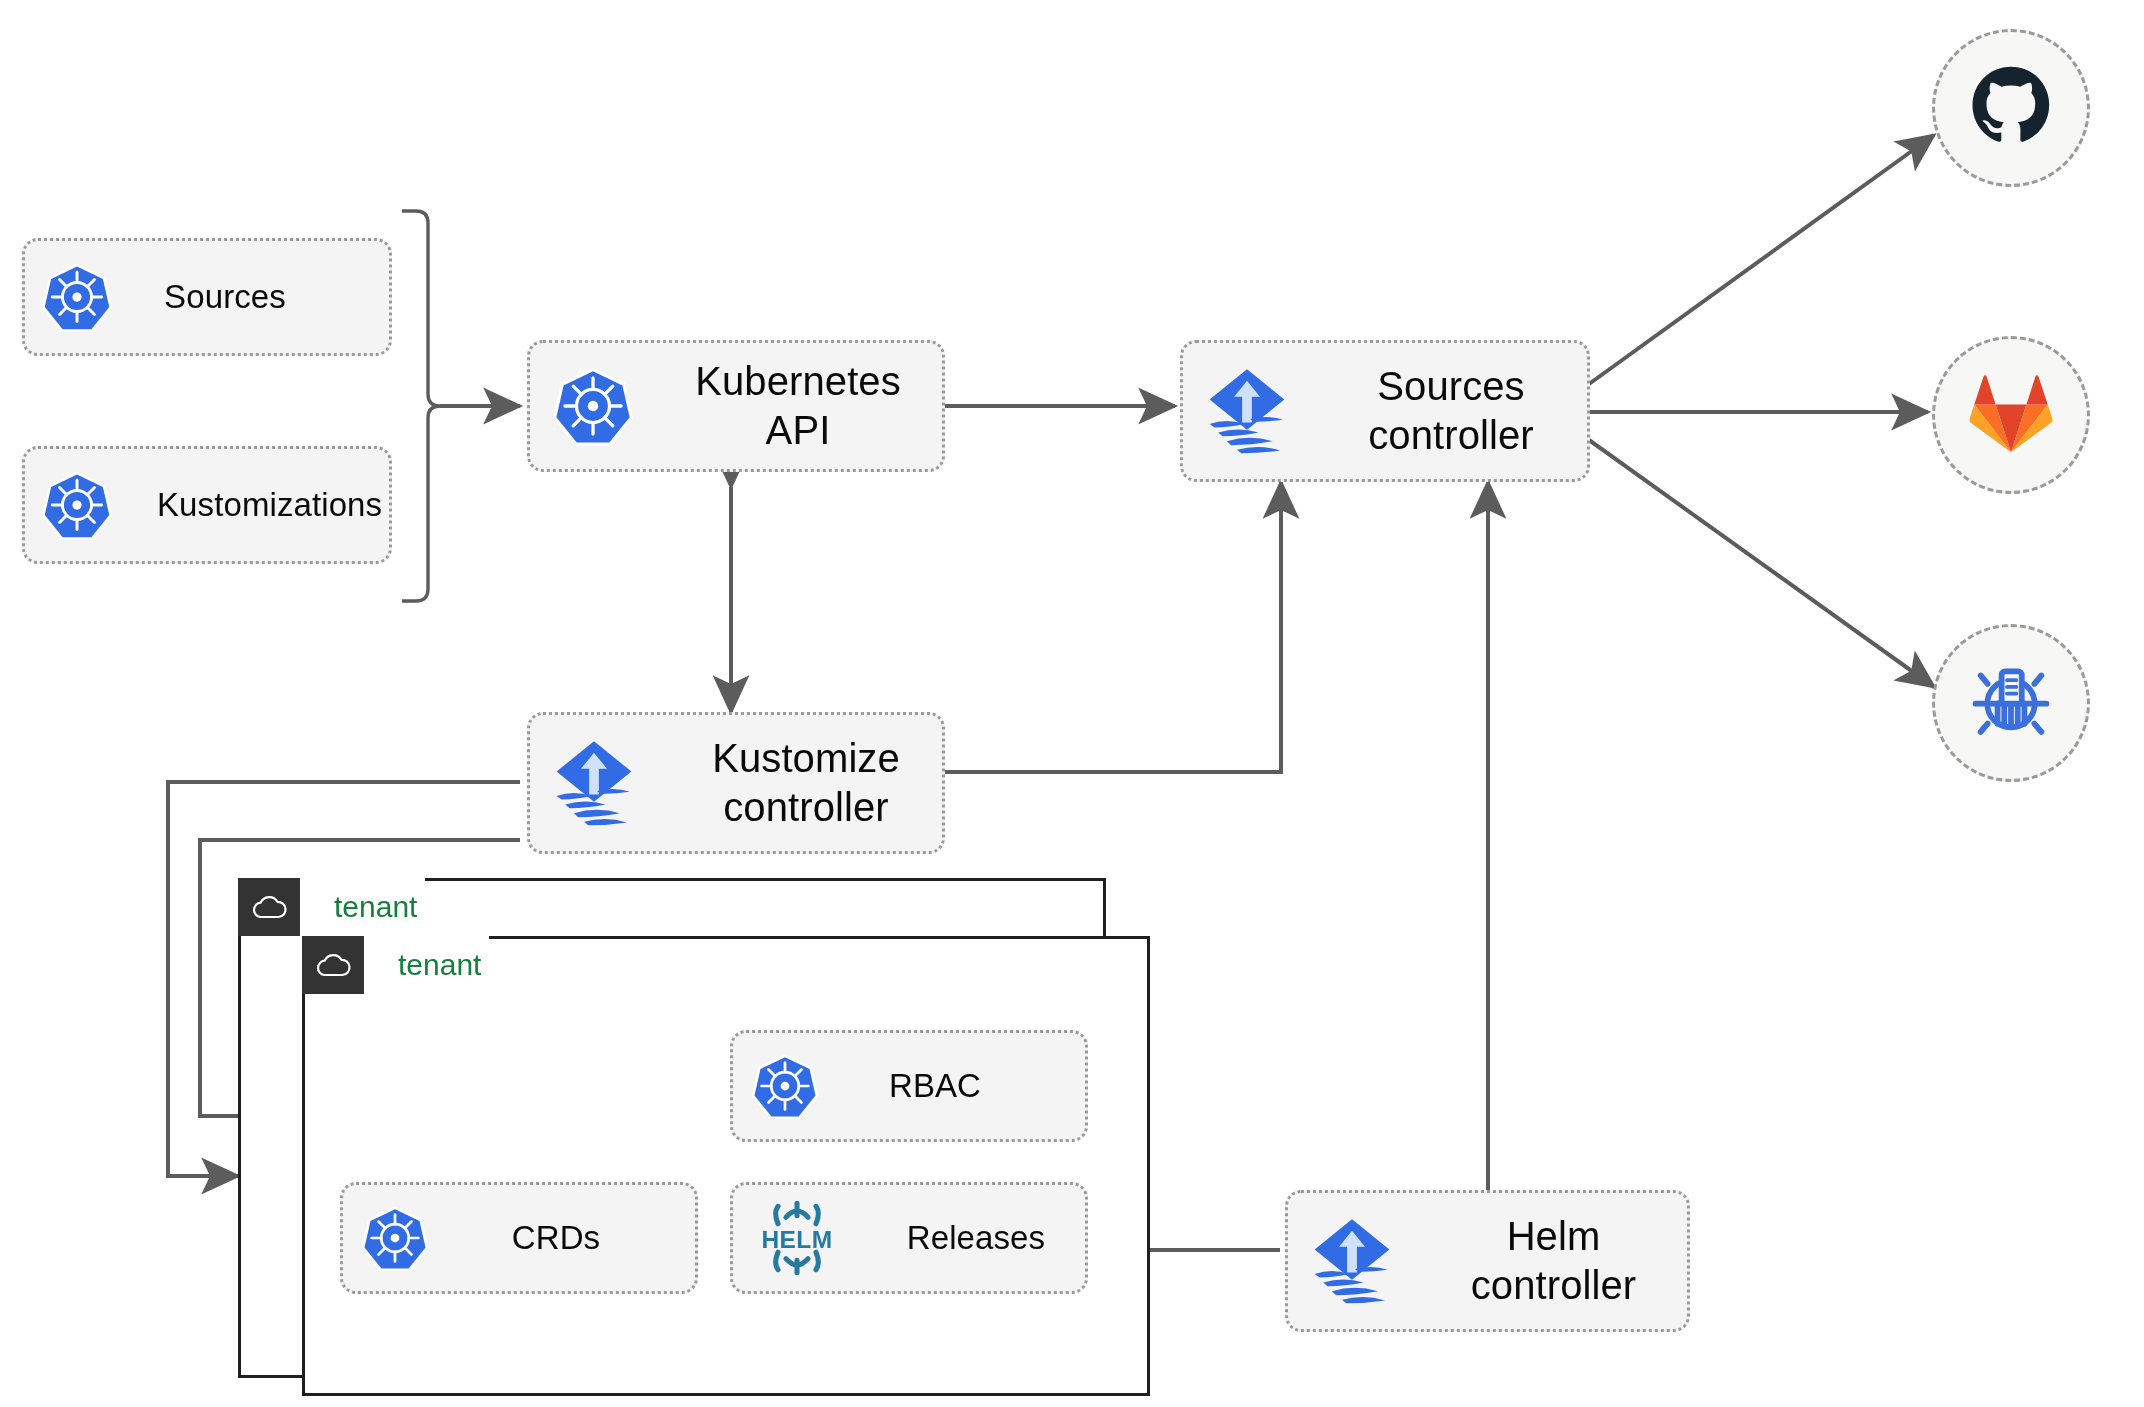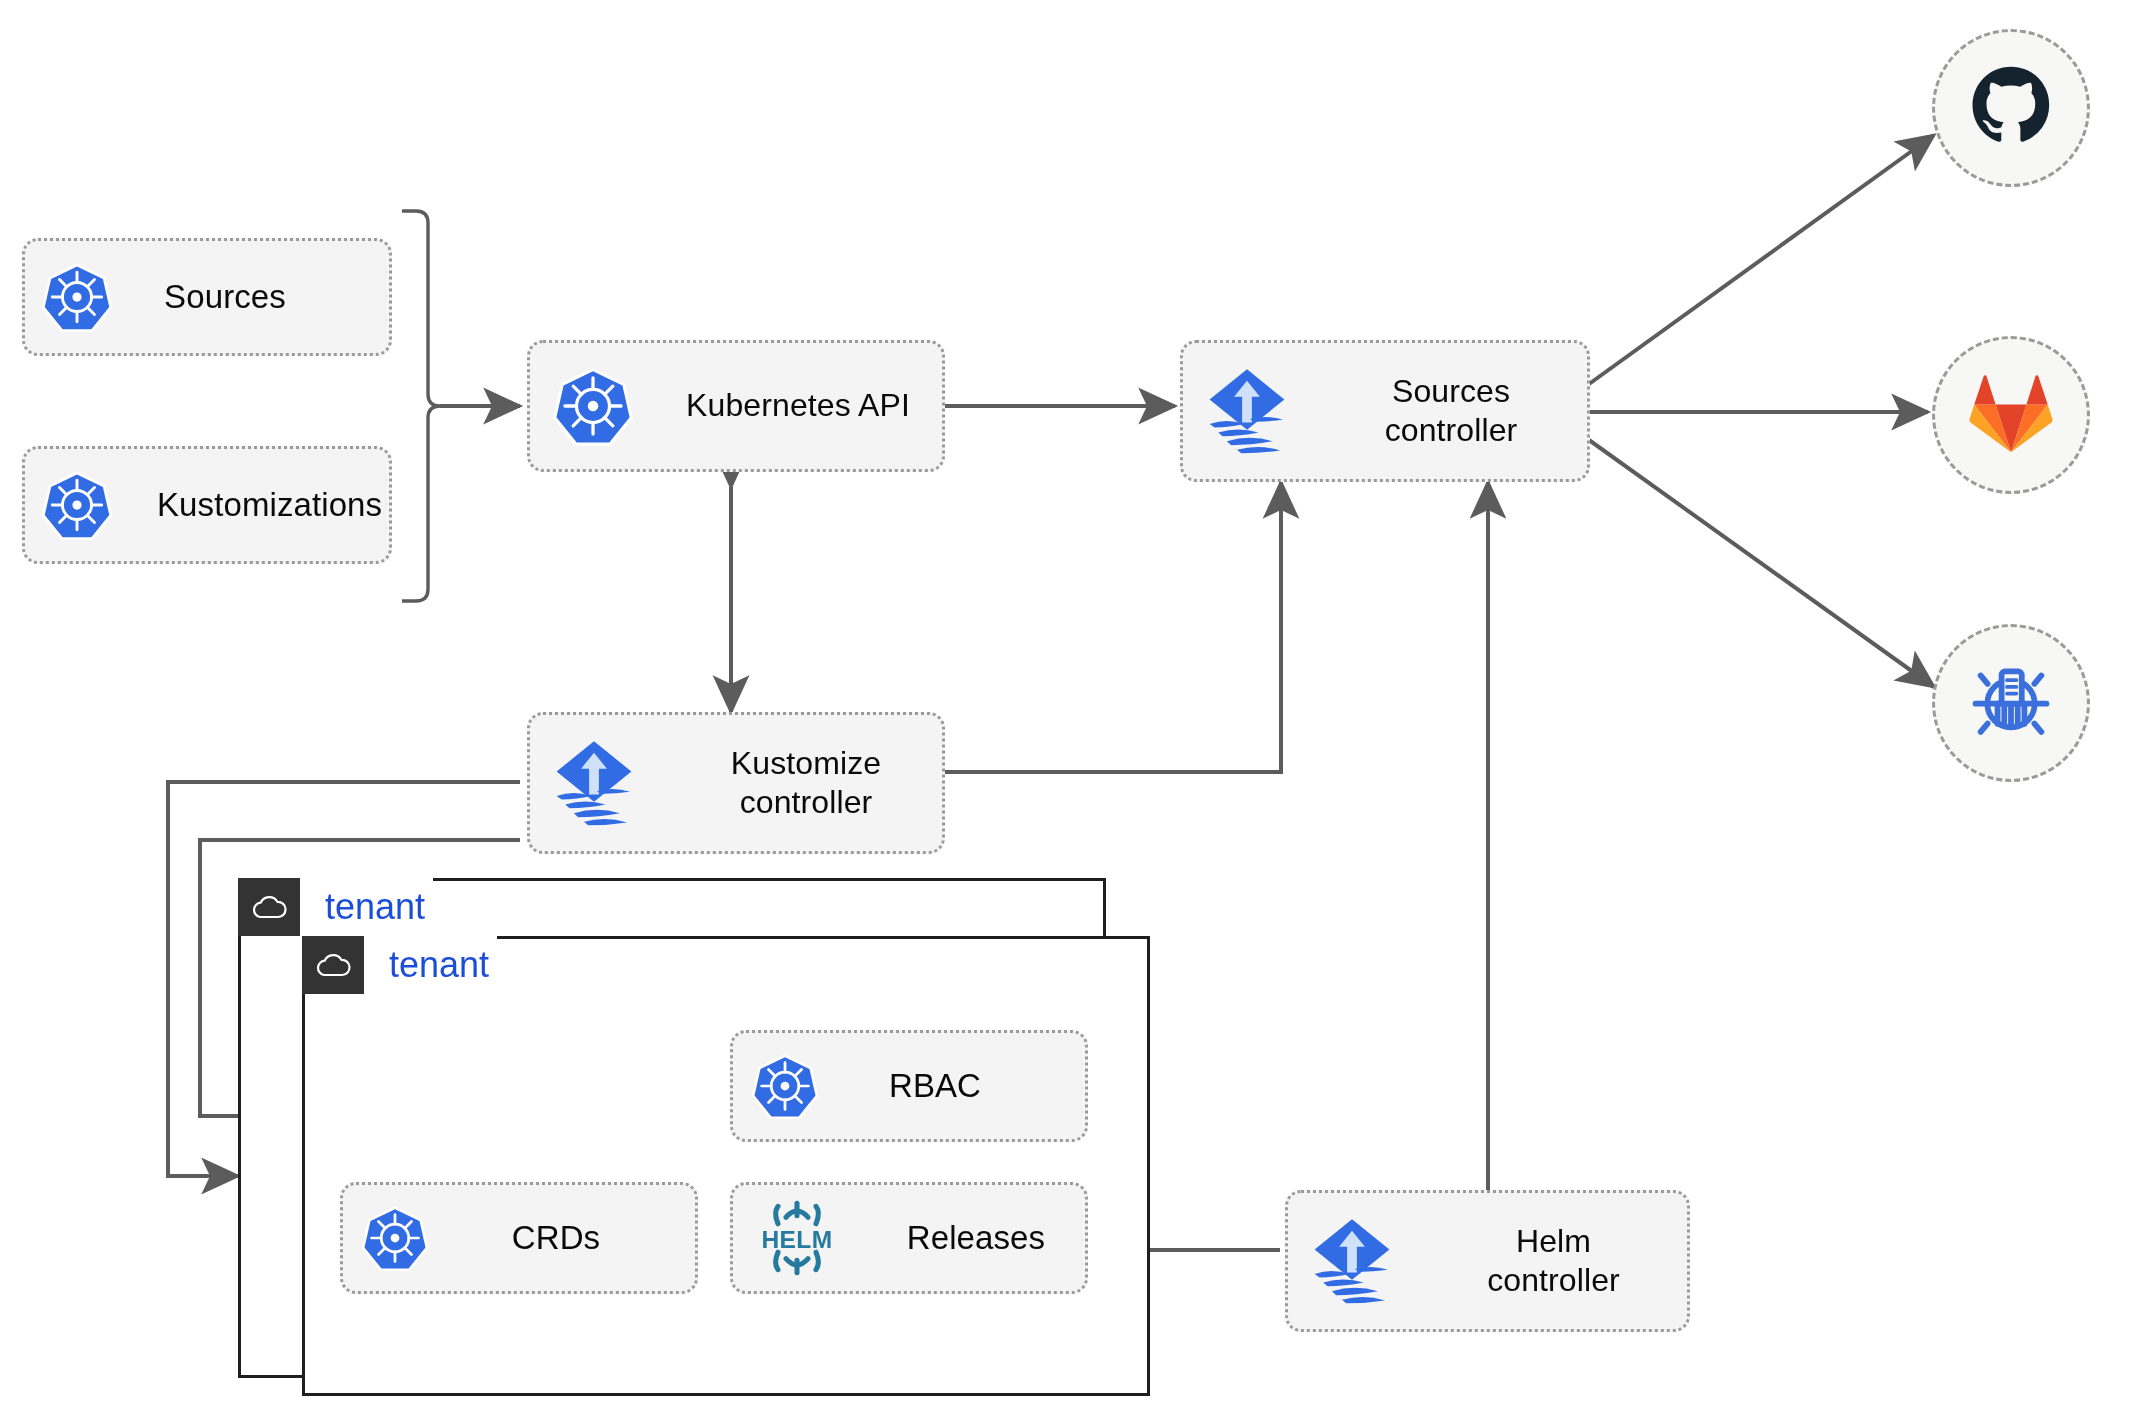--- a/index.html
+++ b/index.html
@@ -18,21 +18,21 @@
     border-radius:16px;
     display:flex;align-items:center;
     box-sizing:border-box;
     z-index:4;
   }
   .node .ico{flex:0 0 auto;display:flex;align-items:center;justify-content:center;}
   .node .lbl{
     flex:1 1 auto;text-align:center;color:#0a0a0a;
     line-height:1.22;letter-spacing:.1px;margin-left:28px;
   }
-  .node.big .lbl{font-size:32px;}
+  .node.big .lbl{font-size:40px;}
   .node.small .lbl{font-size:33px;}
 
   
   .provider{
     position:absolute;width:152px;height:152px;border-radius:50%;
     background:#f7f7f5;border:3px dashed #9a9a9a;
     display:flex;align-items:center;justify-content:center;z-index:4;
   }
 
   
@@ -40,21 +40,21 @@
     position:absolute;background:#ffffff;border:3px solid #1f1f1f;
     box-sizing:border-box;z-index:3;
   }
   .tenant .hdr{
     position:absolute;left:-3px;top:-3px;height:58px;display:flex;align-items:stretch;
   }
   .tenant .hdr .badge{
     width:62px;background:#333333;display:flex;align-items:center;justify-content:center;
   }
   .tenant .hdr .name{
-    display:flex;align-items:center;padding-left:25px;font-size:36px;color:#1d4ed8;
+    display:flex;align-items:center;padding-left:34px;font-size:30px;color:#15803d;
     background:#ffffff;padding-right:8px;
   }
 </style>
 </head>
 <body>
 
 <div id="canvas">
 
   <svg class="wires" viewBox="0 0 2144 1407" preserveAspectRatio="none">
     <defs>

